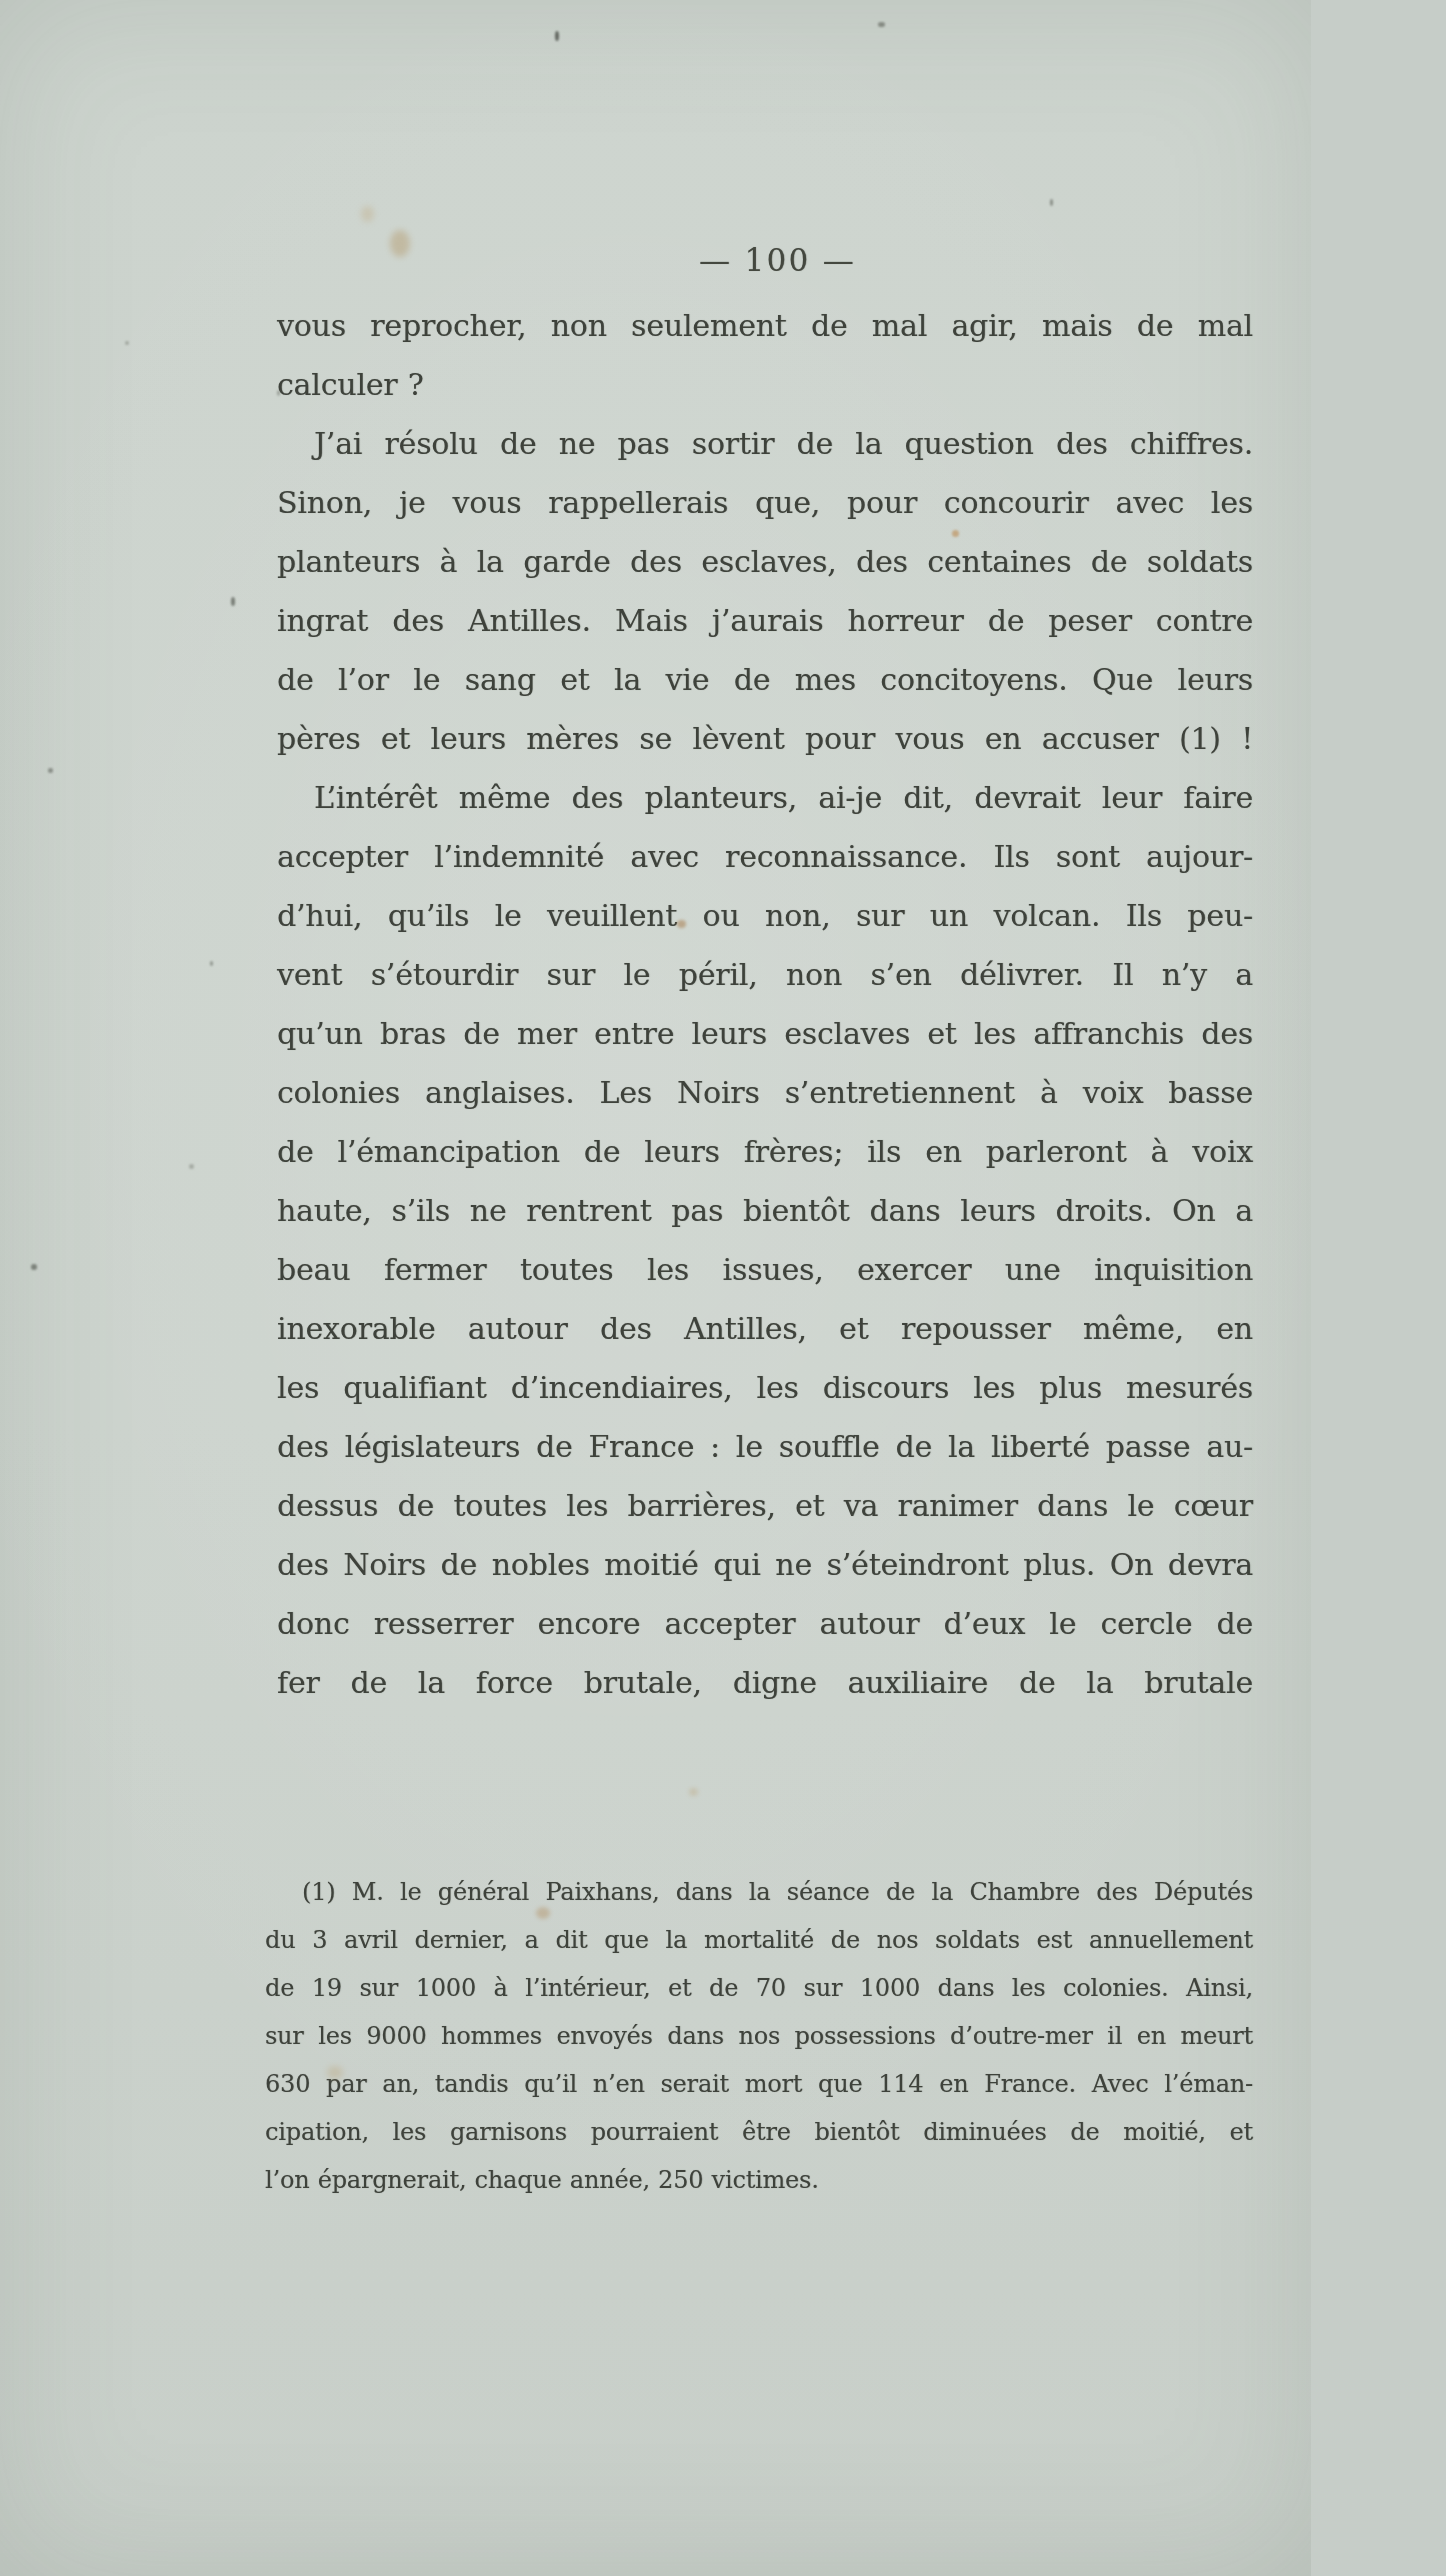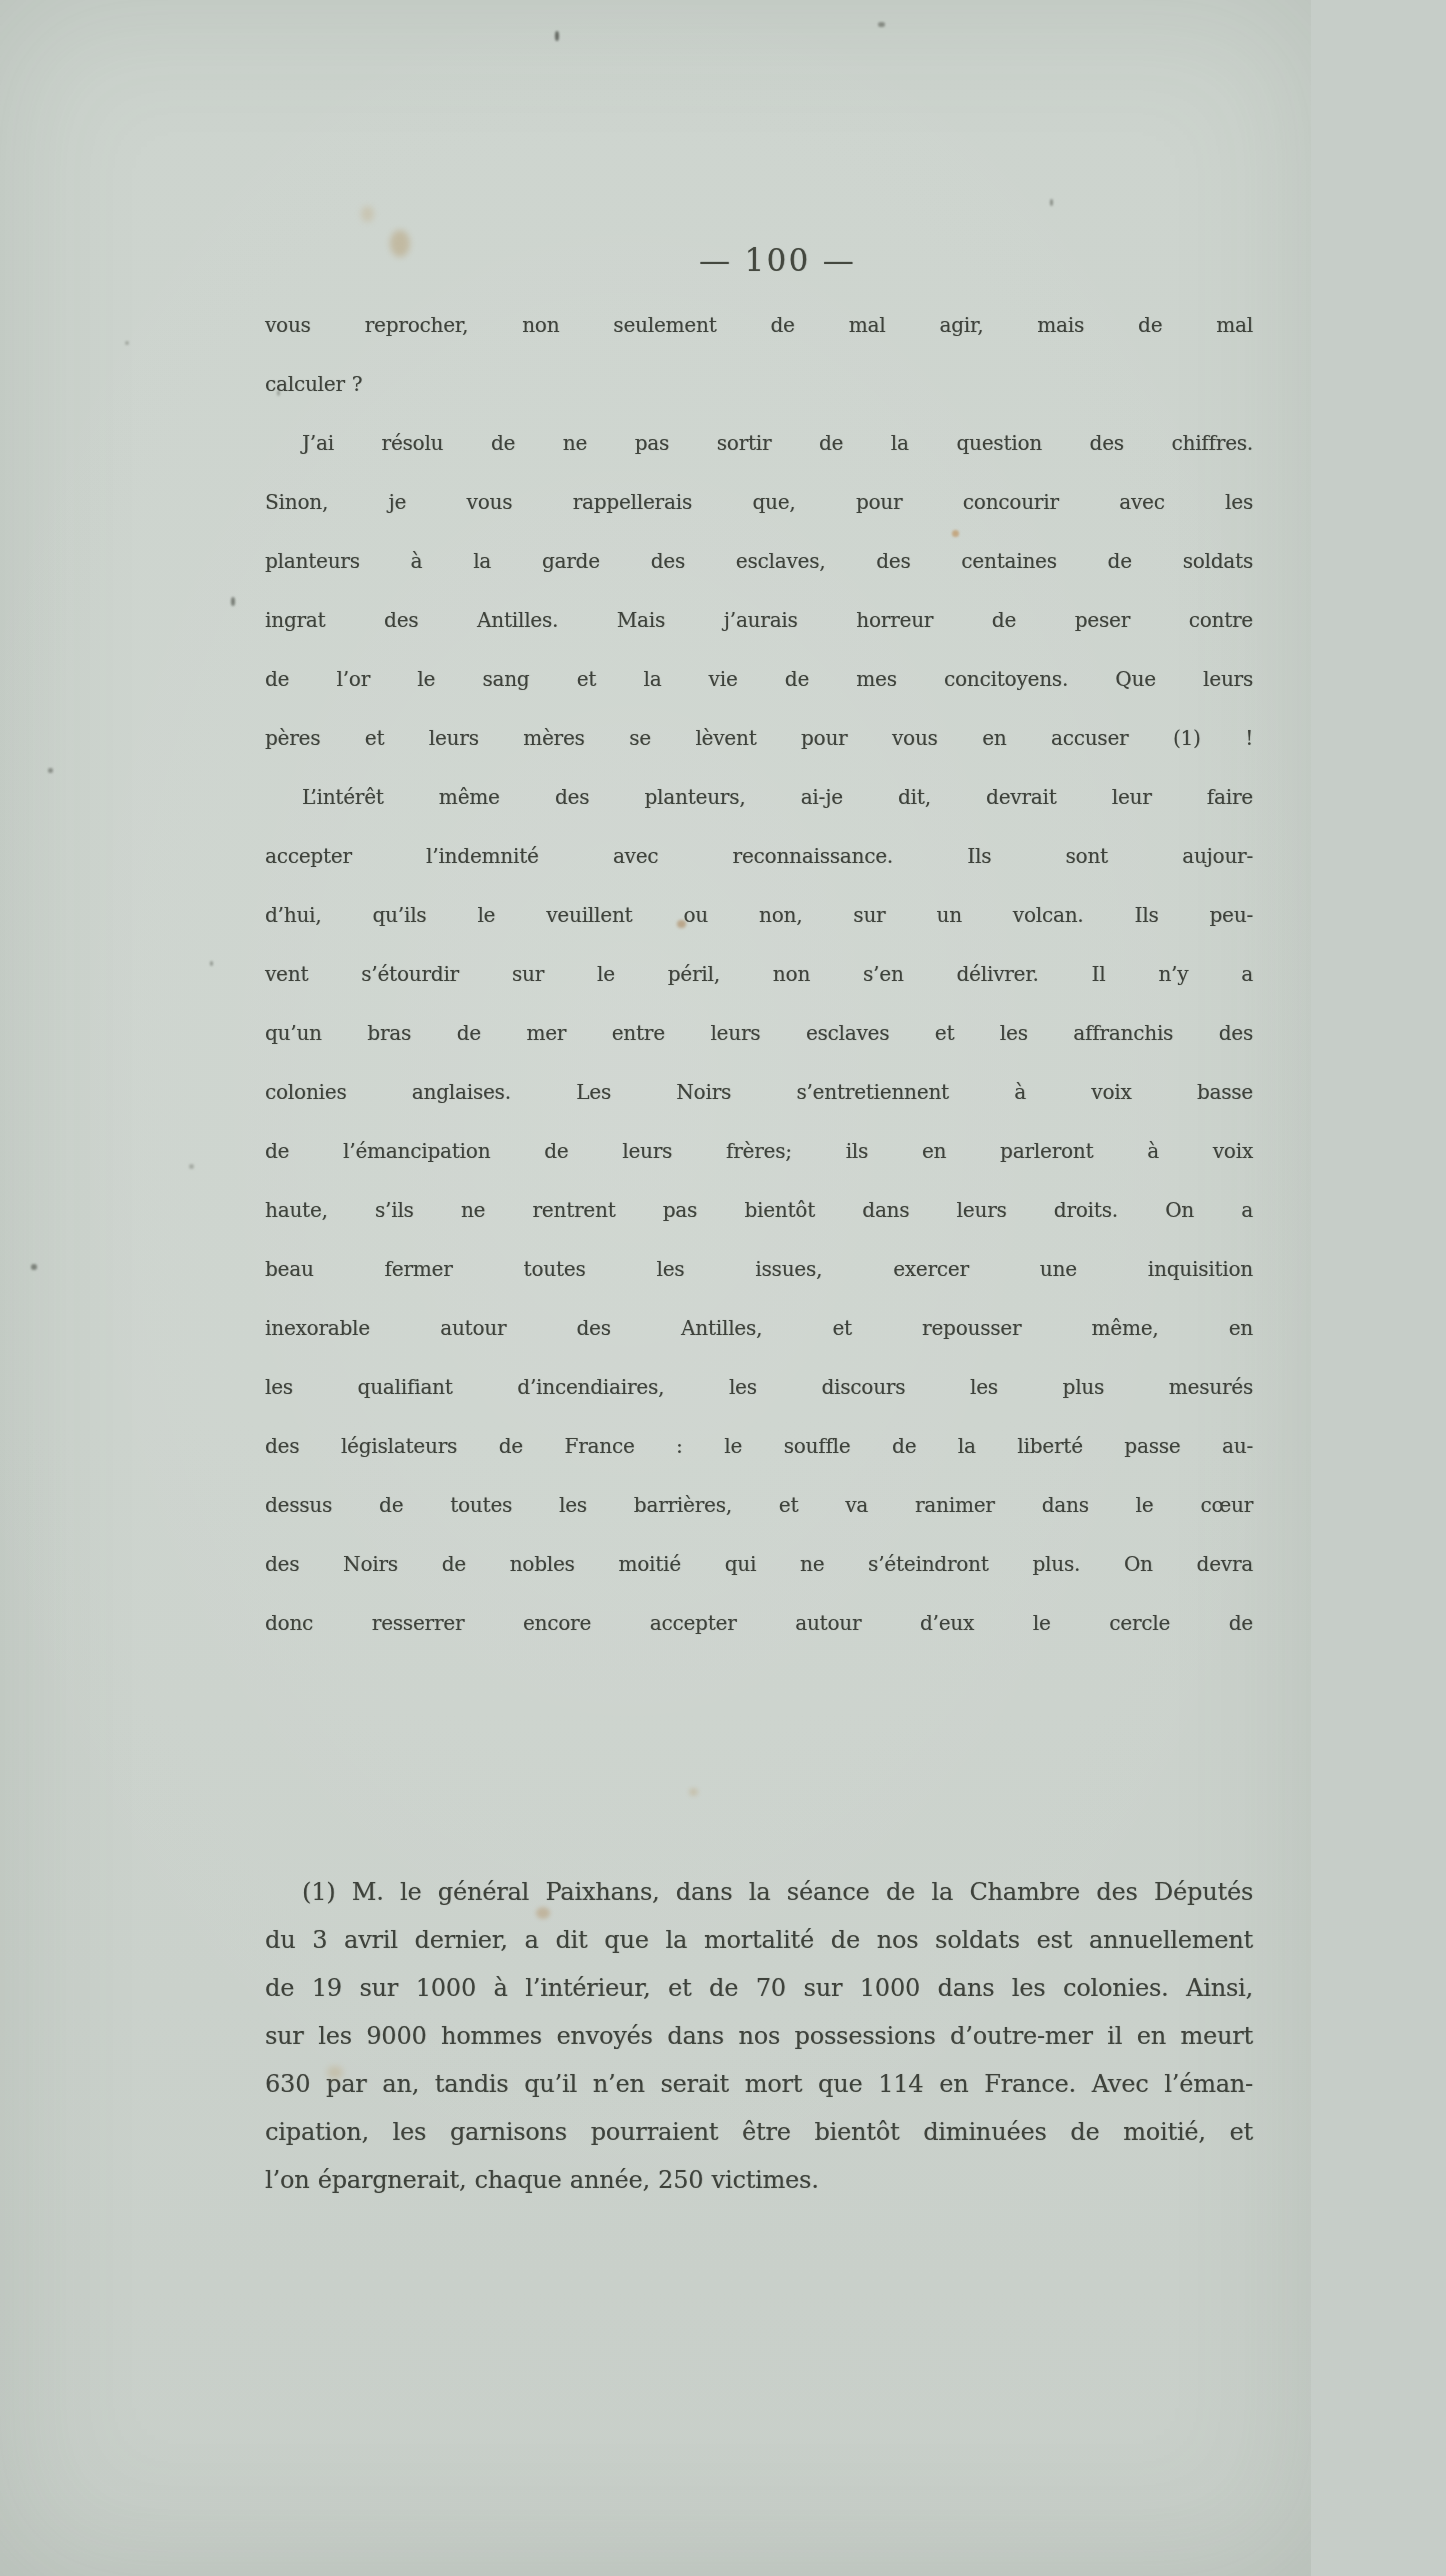--- a/index.html
+++ b/index.html
@@ -29,21 +29,21 @@
     position:absolute;top:1868px;left:265px;width:988px;
   }
   .line{
     text-align:justify;
     -moz-text-align-last:justify;
     text-align-last:justify;
     text-shadow:0.4px 0.4px 0.8px rgba(62,66,59,0.42);
     word-spacing:0.8px;
   }
   .body-text .line{
-    height:59px;line-height:59px;font-size:20px;letter-spacing:-0.2px;
+    height:59px;line-height:59px;font-size:30px;letter-spacing:-0.2px;margin-left:12px;
   }
   .footnote .line{
     height:48px;line-height:48px;font-size:24px;letter-spacing:-0.2px;
   }
   .line.indent{ text-indent:37px; }
   .line.end{ -moz-text-align-last:left; text-align-last:left; }
   .speck{ position:absolute;border-radius:50%; }
 </style>
 </head>
 <body>
@@ -68,20 +68,21 @@
       <div class="line">colonies anglaises. Les Noirs s’entretiennent à voix basse</div>
       <div class="line">de l’émancipation de leurs frères; ils en parleront à voix</div>
       <div class="line">haute, s’ils ne rentrent pas bientôt dans leurs droits. On a</div>
       <div class="line">beau fermer toutes les issues, exercer une inquisition</div>
       <div class="line">inexorable autour des Antilles, et repousser même, en</div>
       <div class="line">les qualifiant d’incendiaires, les discours les plus mesurés</div>
       <div class="line">des législateurs de France : le souffle de la liberté passe au-</div>
       <div class="line">dessus de toutes les barrières, et va ranimer dans le cœur</div>
       <div class="line">des Noirs de nobles moitié qui ne s’éteindront plus. On devra</div>
       <div class="line">donc resserrer encore accepter autour d’eux le cercle de</div>
+      <div class="line">fer de la force brutale, digne auxiliaire de la brutale</div>
     </div>
 
   <div class="footnote">
       <div class="line indent">(1) M. le général Paixhans, dans la séance de la Chambre des Députés</div>
       <div class="line">du 3 avril dernier, a dit que la mortalité de nos soldats est annuellement</div>
       <div class="line">de 19 sur 1000 à l’intérieur, et de 70 sur 1000 dans les colonies. Ainsi,</div>
       <div class="line">sur les 9000 hommes envoyés dans nos possessions d’outre-mer il en meurt</div>
       <div class="line">630 par an, tandis qu’il n’en serait mort que 114 en France. Avec l’éman-</div>
       <div class="line">cipation, les garnisons pourraient être bientôt diminuées de moitié, et</div>
       <div class="line end">l’on épargnerait, chaque année, 250 victimes.</div>

